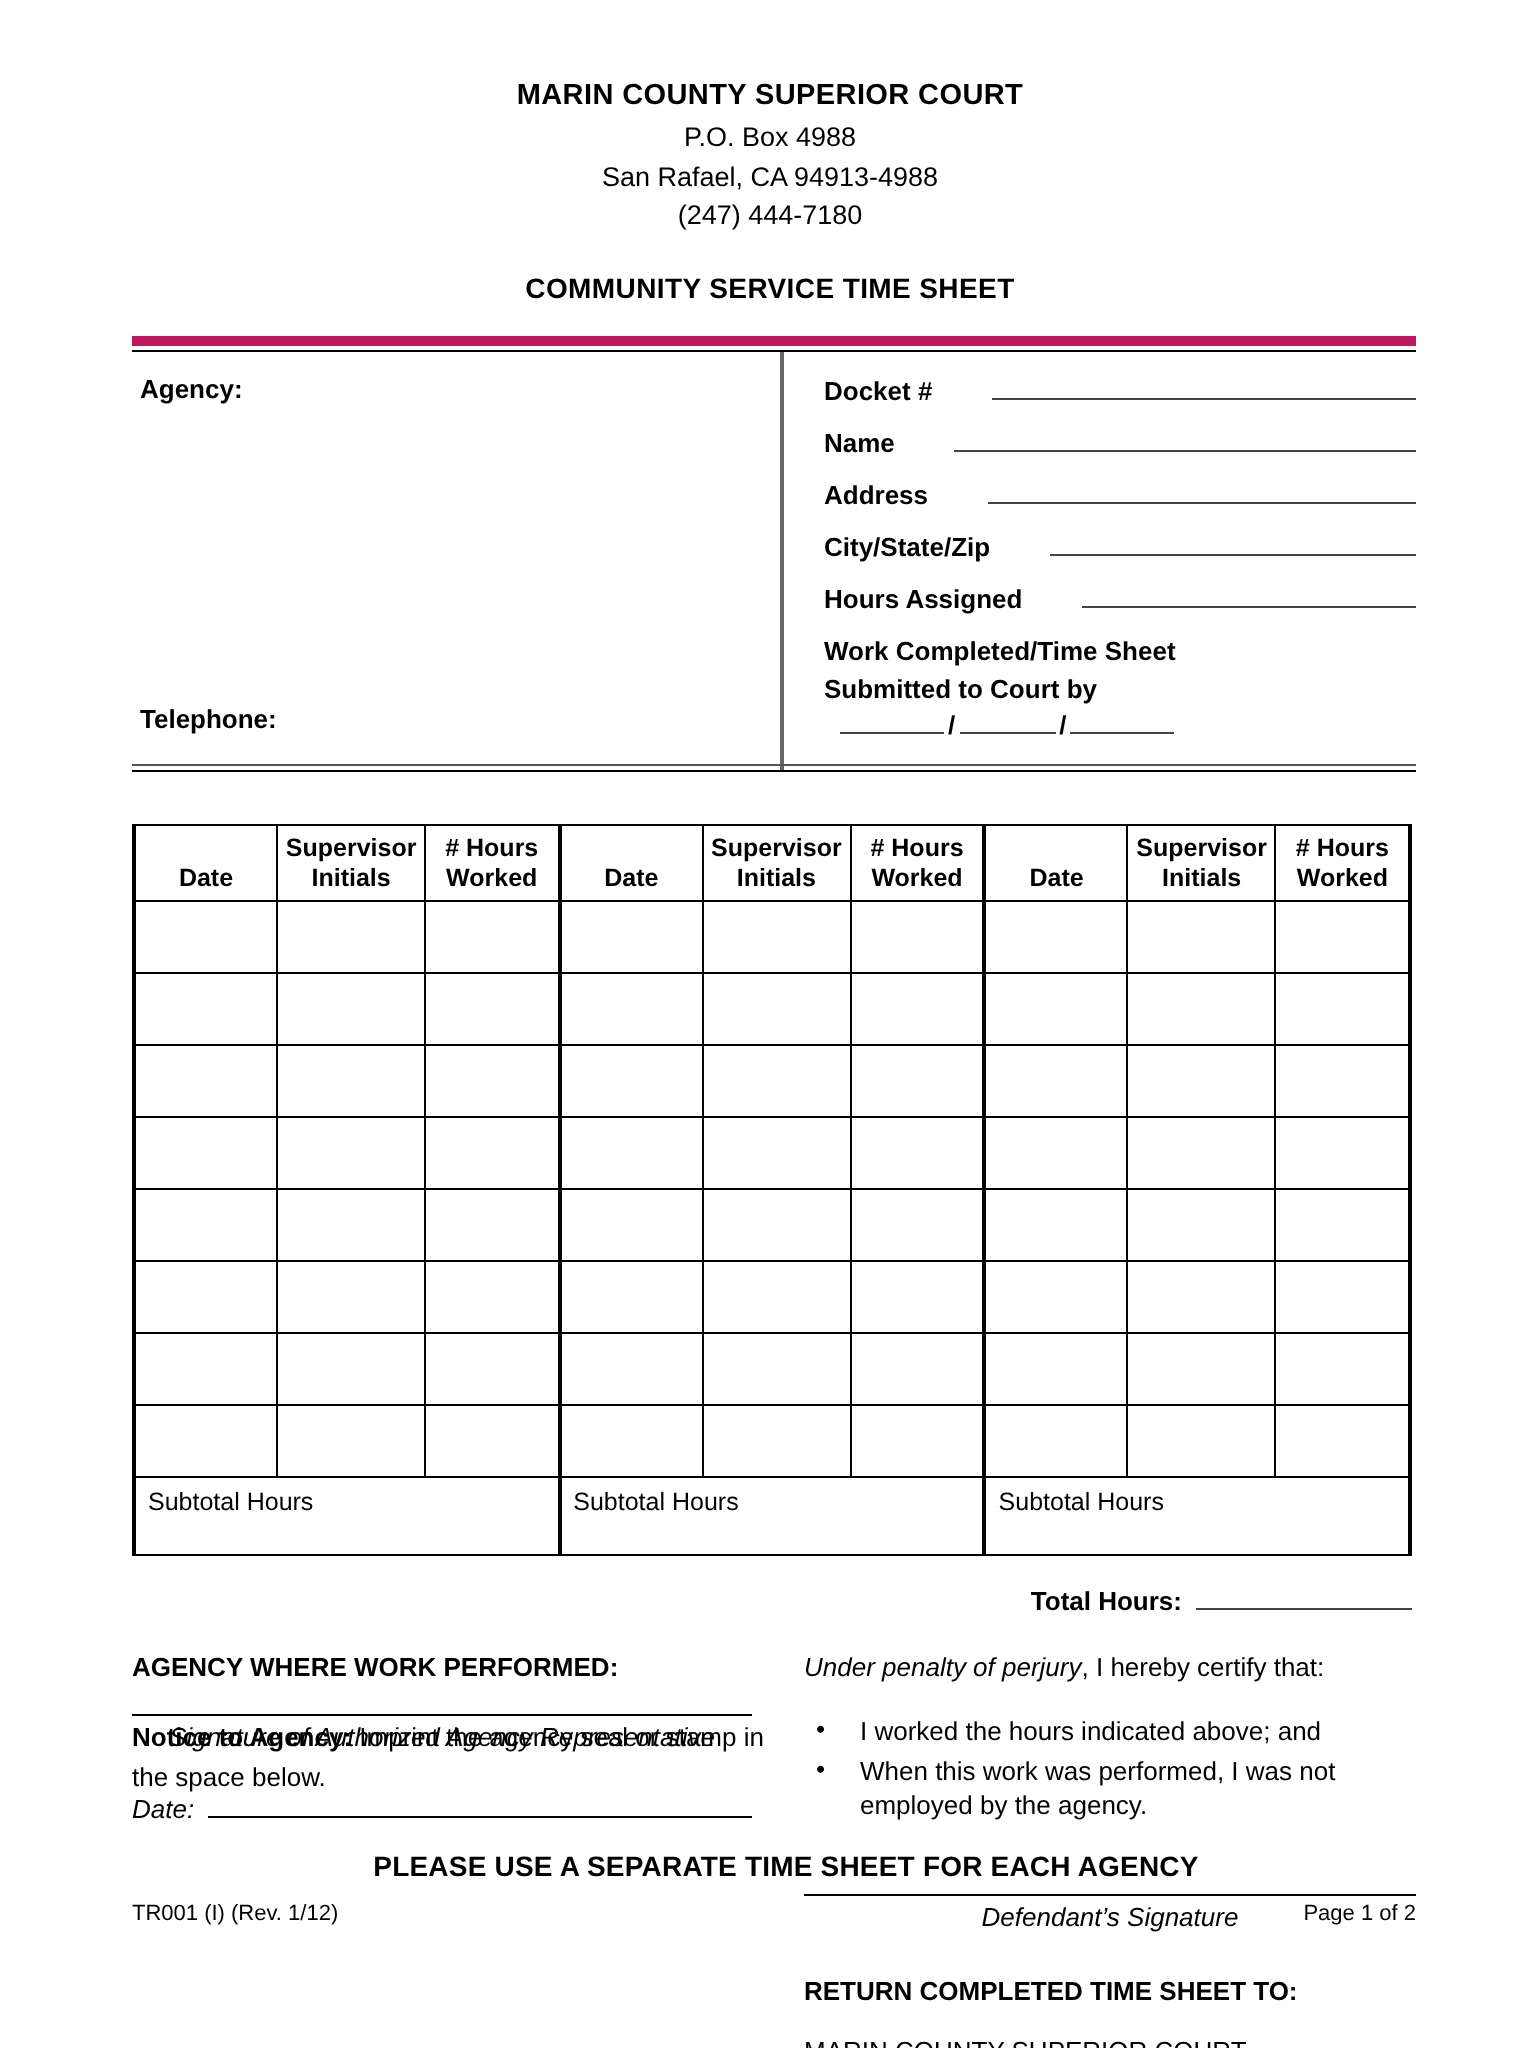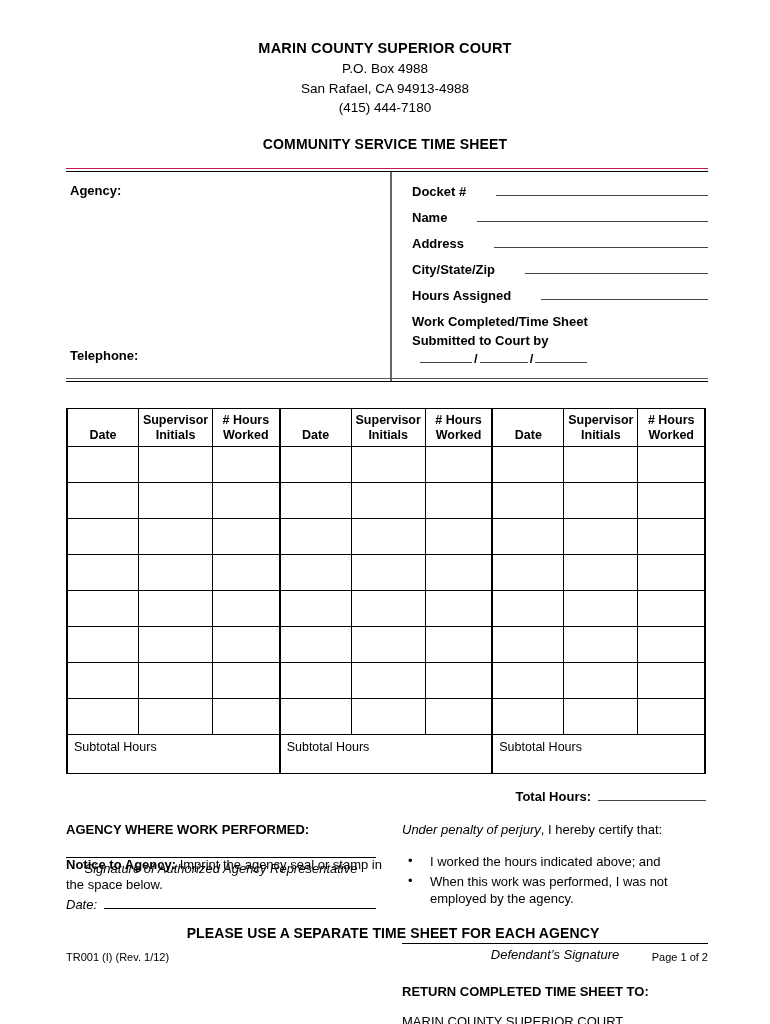--- a/index.html
+++ b/index.html
@@ -39,21 +39,21 @@
     font-size: 14px;
     font-weight: bold;
     letter-spacing: 0.2px;
     margin-top: 18px;
   }
 
   
   .info-block {
     position: relative;
     margin: 16px 62px 0 66px;
-    border-top: 1px solid #be185d;
+    border-top: 5px solid #be185d;
     border-bottom: 1px solid #000;
     padding-top: 2px;
     padding-bottom: 2px;
   }
   .info-block::before {
     content: "";
     position: absolute;
     left: 0; right: 0;
     top: 2px;
     border-top: 1px solid #000;
@@ -312,21 +312,21 @@
 </style>
 </head>
 <body>
 
 <div class="page">
 
   <div class="header">
     <div class="court-name">MARIN COUNTY SUPERIOR COURT</div>
     <div class="court-line">P.O. Box 4988</div>
     <div class="court-line">San Rafael, CA  94913-4988</div>
-    <div class="court-line">(415) 444-7180</div>
+    <div class="court-line">(247) 444-7180</div>
     <div class="form-title">COMMUNITY SERVICE TIME SHEET</div>
   </div>
 
   <div class="info-block">
     <div class="info-inner">
 
       <div class="info-left">
         <div class="fld-label">Agency:</div>
         <div class="fld-label">Telephone:</div>
       </div>

